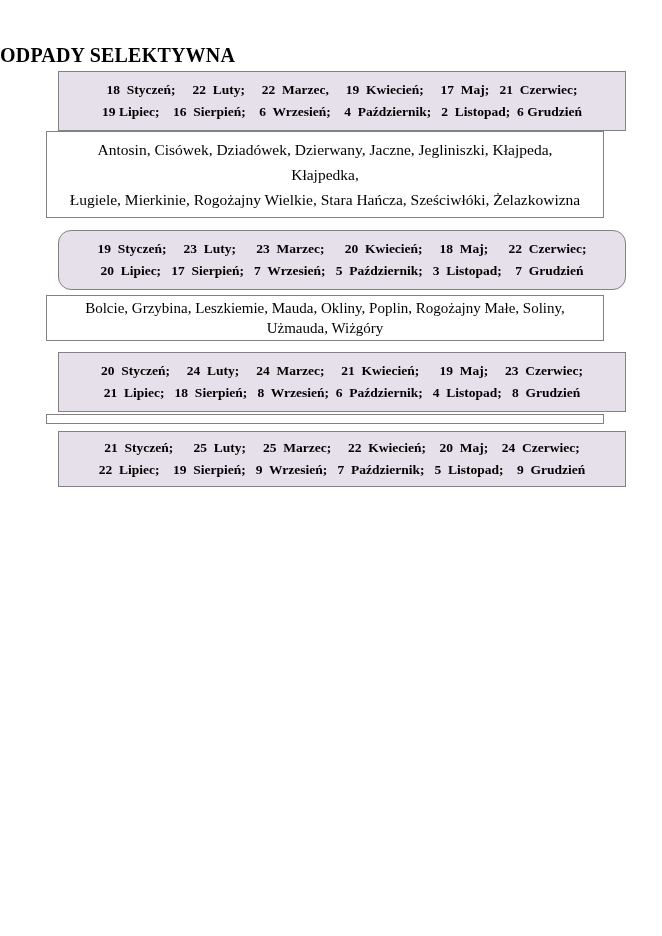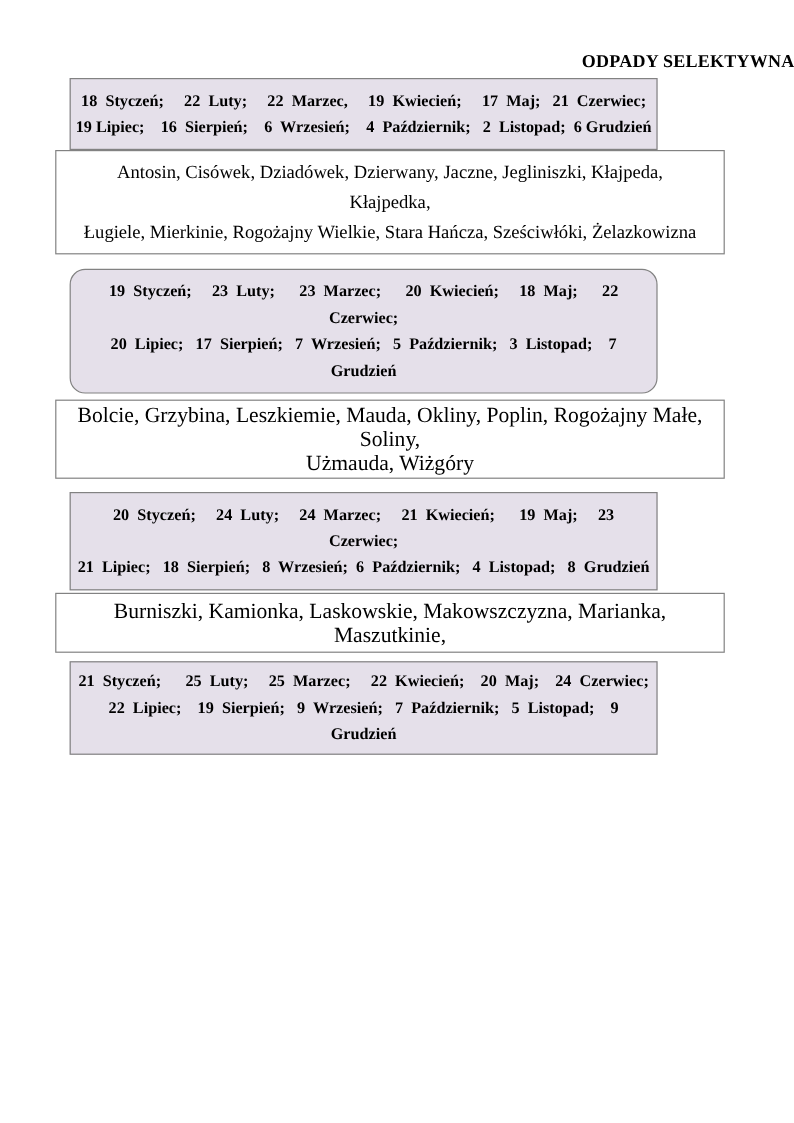--- a/index.html
+++ b/index.html
@@ -9,48 +9,48 @@
   body {
     width: 662px;
     height: 936px;
     background: var(--page-bg, #ffffff);
     font-family: "Liberation Serif", "DejaVu Serif", serif;
     color: var(--text-color, #000000);
     overflow: hidden;
   }
   .title {
     margin: 44px 0 4px 0;
-    text-align: right;
-    font-size: 15px;
+    text-align: left;
+    font-size: 20px;
     font-weight: 700;
     letter-spacing: 0.2px;
   }
   .group { }
   .dates-box {
     box-sizing: border-box;
-    width: 490px;
+    width: 568px;
     margin-left: 58px;
     background: var(--header-bg, #e5e0ea);
     border: 1px solid var(--box-border, #828282);
     text-align: center;
     font-weight: 700;
     font-size: 13.5px;
     padding: 7px 4px;
   }
   .dates-line {
     white-space: pre-wrap;
     line-height: 22px;
   }
   .list-box {
     box-sizing: border-box;
     width: 558px;
     margin-left: 46px;
     background: #ffffff;
     border: 1px solid var(--box-border, #828282);
-    font-size: 18px;
+    font-size: 15px;
     text-align: center;
   }
   .g1 .list-box { line-height: 25px; padding: 5px 19px; font-size: 15.5px; }
   .g2 .list-box { line-height: 20px; padding: 2px 6px; }
   .g3 .list-box { line-height: 20px; padding: 4px 6px; }
   .g4 .list-box { line-height: 18.5px; padding: 2px 8px 3px 16px; text-align: left; }
   .g1 { margin-bottom: 12px; }
   .g2 { margin-bottom: 11px; }
   .g3 { margin-bottom: 7px; }
   .g2 .dates-box { margin-bottom: 5px; border-radius: 13px; }
@@ -83,21 +83,20 @@
     <div class="loc-line">Użmauda, Wiżgóry</div>
   </div>
 </section>
 
 <section class="group g3">
   <div class="dates-box">
     <div class="dates-line">20  Styczeń;     24  Luty;     24  Marzec;     21  Kwiecień;      19  Maj;     23  Czerwiec;</div>
     <div class="dates-line">21  Lipiec;   18  Sierpień;   8  Wrzesień;  6  Październik;   4  Listopad;   8  Grudzień</div>
   </div>
   <div class="list-box">
-    <div class="loc-line">Burniszki, Kamionka, Laskowskie, Makowszczyzna, Marianka, Maszutkinie,</div>
   </div>
 </section>
 
 <section class="group g4">
   <div class="dates-box">
     <div class="dates-line">21  Styczeń;      25  Luty;     25  Marzec;     22  Kwiecień;    20  Maj;    24  Czerwiec;</div>
     <div class="dates-line">22  Lipiec;    19  Sierpień;   9  Wrzesień;   7  Październik;   5  Listopad;    9  Grudzień</div>
   </div>
 </section>
 

